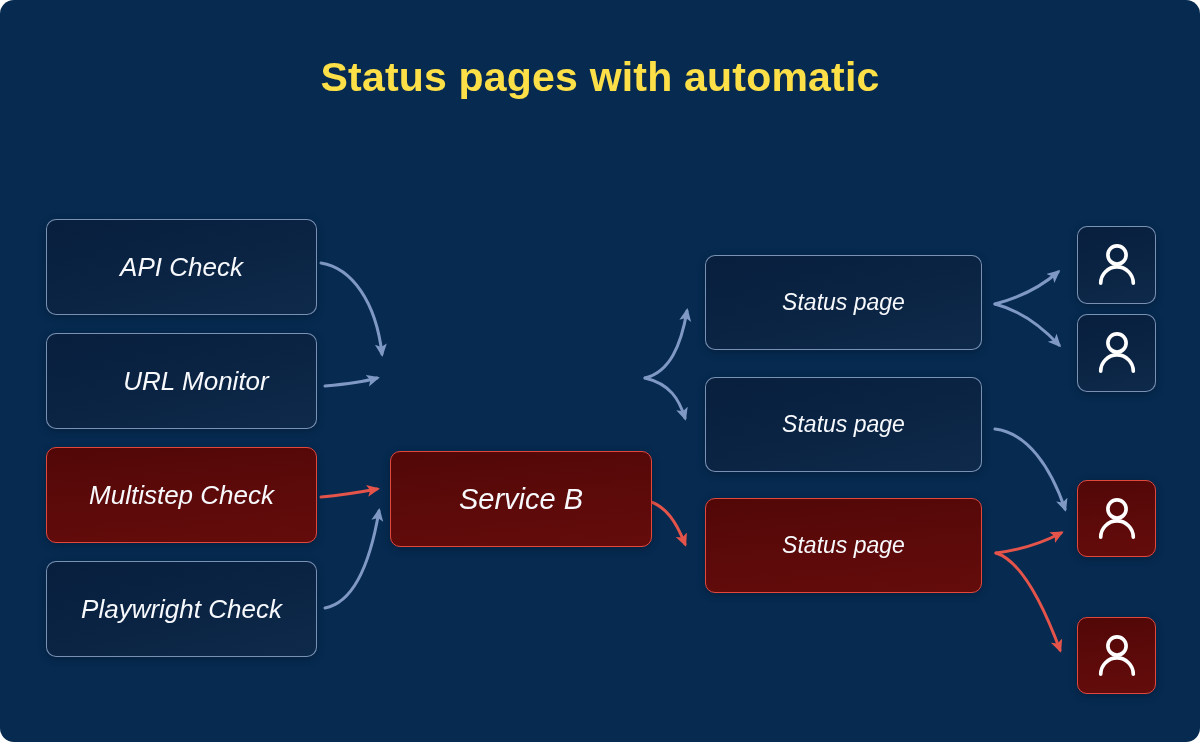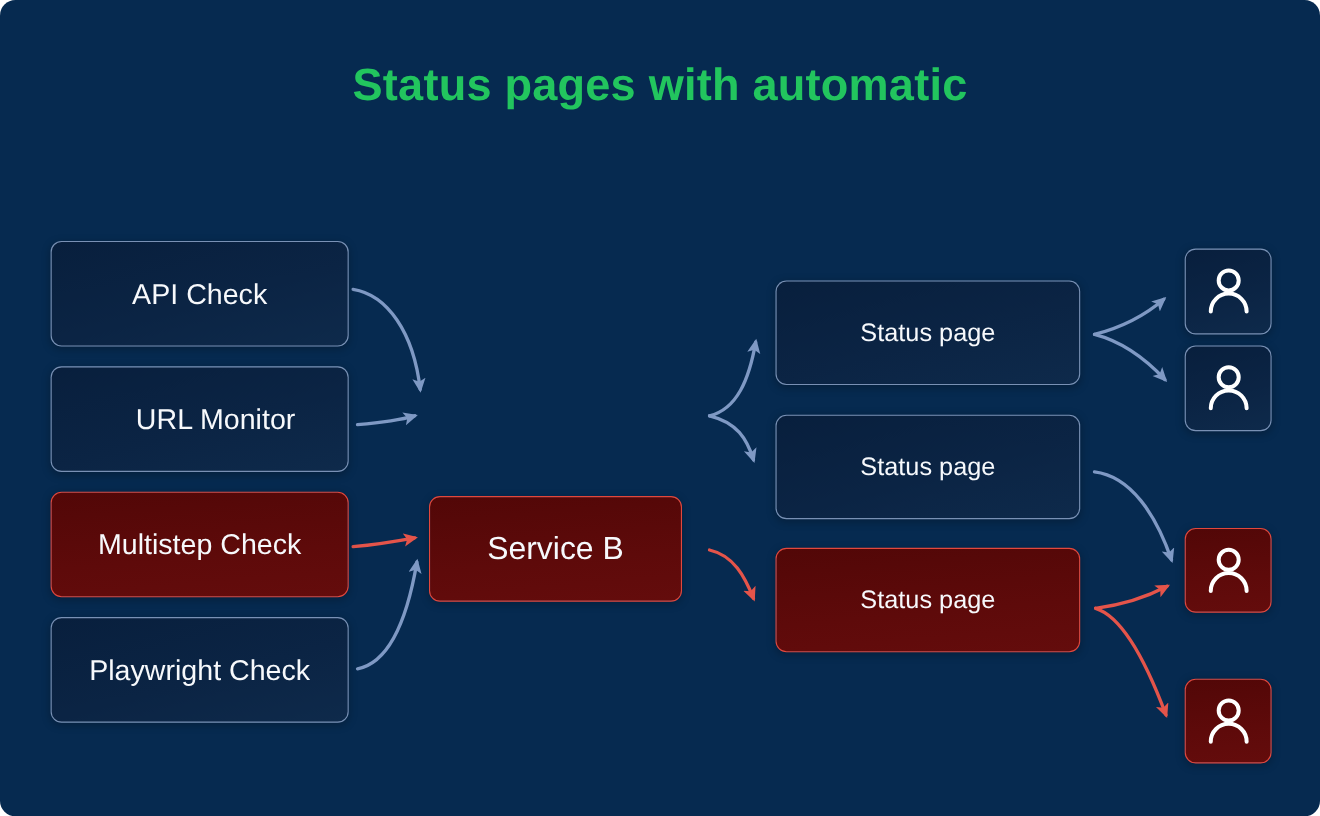--- a/index.html
+++ b/index.html
@@ -8,21 +8,21 @@
     width:1200px;height:742px;
     background:#062a50;
     border-radius:14px;
     overflow:hidden;
     font-family:"Liberation Sans","DejaVu Sans",sans-serif;
   }
   .title{
     position:absolute;
     top:49px;left:0;width:100%;
     text-align:center;
-    color:#22c55e;
+    color:#fde047;
     font-size:41px;
     font-weight:600;
     line-height:1.4;
     letter-spacing:0.2px;
   }
   .node{
     position:absolute;
     display:flex;
     align-items:center;
     justify-content:center;
@@ -33,20 +33,21 @@
     box-shadow:0 2px 8px rgba(0,0,0,0.25);
     box-sizing:border-box;
   }
   .node.alert{
     background:linear-gradient(175deg,#520707 0%,#5e0a0a 60%,#640c0c 100%);
     border:1.5px solid #e2473c;
   }
   .node .label{
     font-weight:500;
     white-space:nowrap;
+    font-style:italic;
   }
   .check-node .label{font-size:26px;}
   .service-node .label{font-size:29px;}
   .status-node .label{font-size:23px;}
   .subscriber-node{border-radius:10px;}
   .arrow-layer{position:absolute;top:0;left:0;width:1200px;height:742px;pointer-events:none;}
   .arrow-layer path.edge{fill:none;stroke-width:3;stroke-linecap:round;}
   .edge.blue{stroke:#7f99c4;}
   .edge.red{stroke:#e4544a;}
   .user-glyph{display:block;}
@@ -92,21 +93,21 @@
   <div class="node check-node" style="left:46px;top:333px;width:271px;height:96px;padding-left:29px;">
     <span class="label">URL Monitor</span>
   </div>
   <div class="node check-node alert" style="left:46px;top:447px;width:271px;height:96px;">
     <span class="label">Multistep Check</span>
   </div>
   <div class="node check-node" style="left:46px;top:561px;width:271px;height:96px;">
     <span class="label">Playwright Check</span>
   </div>
 
-  <div class="node service-node alert" style="left:390px;top:451px;width:230px;height:96px;">
+  <div class="node service-node alert" style="left:390px;top:451px;width:262px;height:96px;">
     <span class="label">Service B</span>
   </div>
 
   <div class="node status-node" style="left:705px;top:255px;width:277px;height:95px;">
     <span class="label">Status page</span>
   </div>
   <div class="node status-node" style="left:705px;top:377px;width:277px;height:95px;">
     <span class="label">Status page</span>
   </div>
   <div class="node status-node alert" style="left:705px;top:498px;width:277px;height:95px;">

